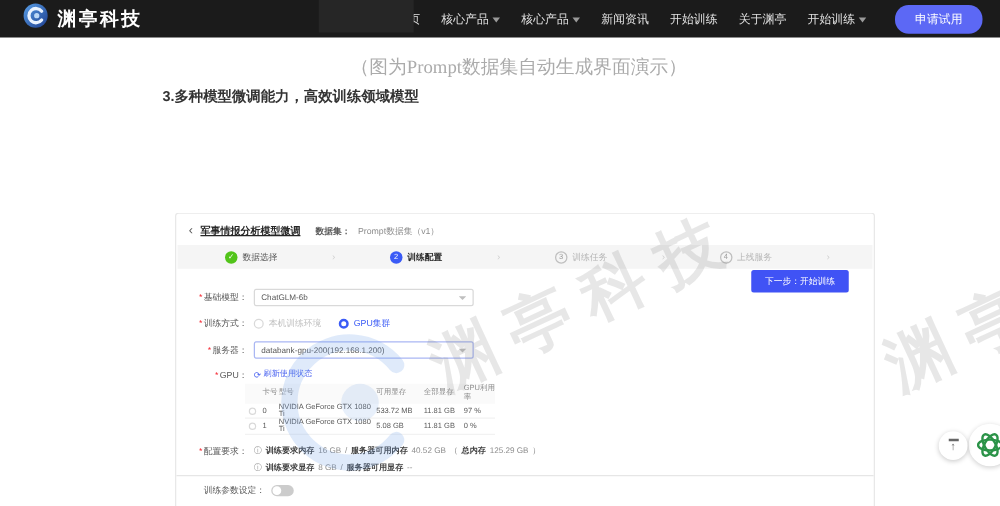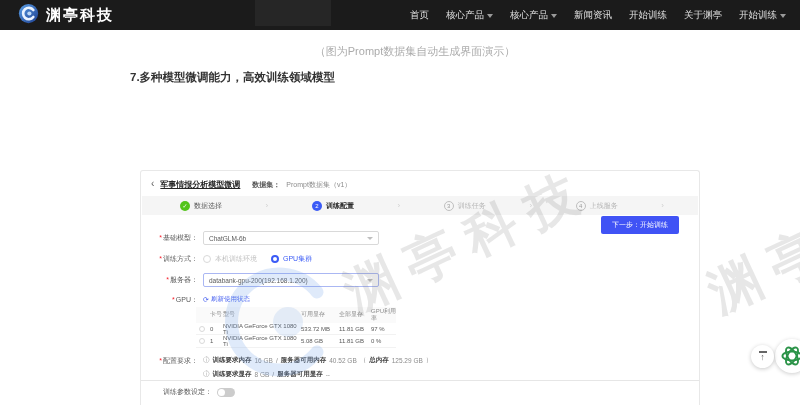--- a/index.html
+++ b/index.html
@@ -15,21 +15,21 @@
   .hdr-ghost { position:absolute; left:255px; top:0; width:76px; height:26px; background:#262626; }
   .nav { margin-left:auto; display:flex; align-items:center; gap:17px; }
   .nav-item { color:#e0e0e0; font-size:9.5px; cursor:pointer; display:flex; align-items:center; gap:3px; text-decoration:none; }
   .caret { width:0; height:0; border-left:3px solid transparent; border-right:3px solid transparent;
     border-top:4px solid #9a9a9a; display:inline-block; margin-top:1px; }
   .cta { background:#5c68f5; color:#fff; font-size:9.5px; border:none; border-radius:11px;
     padding:5px 16px; margin-left:6px; cursor:pointer; }
 
   
   .caption { position:absolute; top:44px; left:130px; width:570px; text-align:center;
-    color:#ababab; font-size:11px; }
+    color:#ababab; font-size:15px;font-family:Liberation Serif, serif; }
   .heading { position:absolute; top:70px; left:130px; font-size:11.5px; font-weight:bold; color:#333; }
   .paragraph { position:absolute; top:88px; left:102px; width:596px; font-size:11px;
     color:#595959; line-height:17.5px; text-indent:2em; text-align:justify; letter-spacing:0.3px; }
 
   
   .card { position:absolute; top:170px; left:140px; width:560px; height:235px;
     background:#fff; border:1px solid #e8e8e8; border-bottom:none; border-radius:3px 3px 0 0; overflow:hidden; z-index:5; }
   .card-head { display:flex; align-items:baseline; gap:6px; padding:8px 10px 2px 10px; }
   .back-ic { color:#595959; font-size:10px; line-height:1; cursor:pointer; }
   .demo-title { font-size:8px; font-weight:bold; color:#262626;text-decoration:underline; }
@@ -148,25 +148,26 @@
       <a class="nav-item">
           <span>开始训练</span>
         </a>
       <a class="nav-item">
           <span>关于渊亭</span>
         </a>
       <a class="nav-item">
           <span>开始训练</span>
           <span class="caret"></span>
         </a>
+      <button class="cta">申请试用</button>
     </nav>
   </div>
 
   <div class="caption">（图为Prompt数据集自动生成界面演示）</div>
-  <div class="heading">7.多种模型微调能力，高效训练领域模型</div>
+  <div class="heading">3.多种模型微调能力，高效训练领域模型</div>
 
   <div class="card">
     <div class="card-head">
       <span class="back-ic">‹</span>
       <span class="demo-title">军事情报分析模型微调</span>
       <span class="ds-label">数据集：</span>
       <span class="ds-value">Prompt数据集（v1）</span>
     </div>
 
     <div class="steps">

